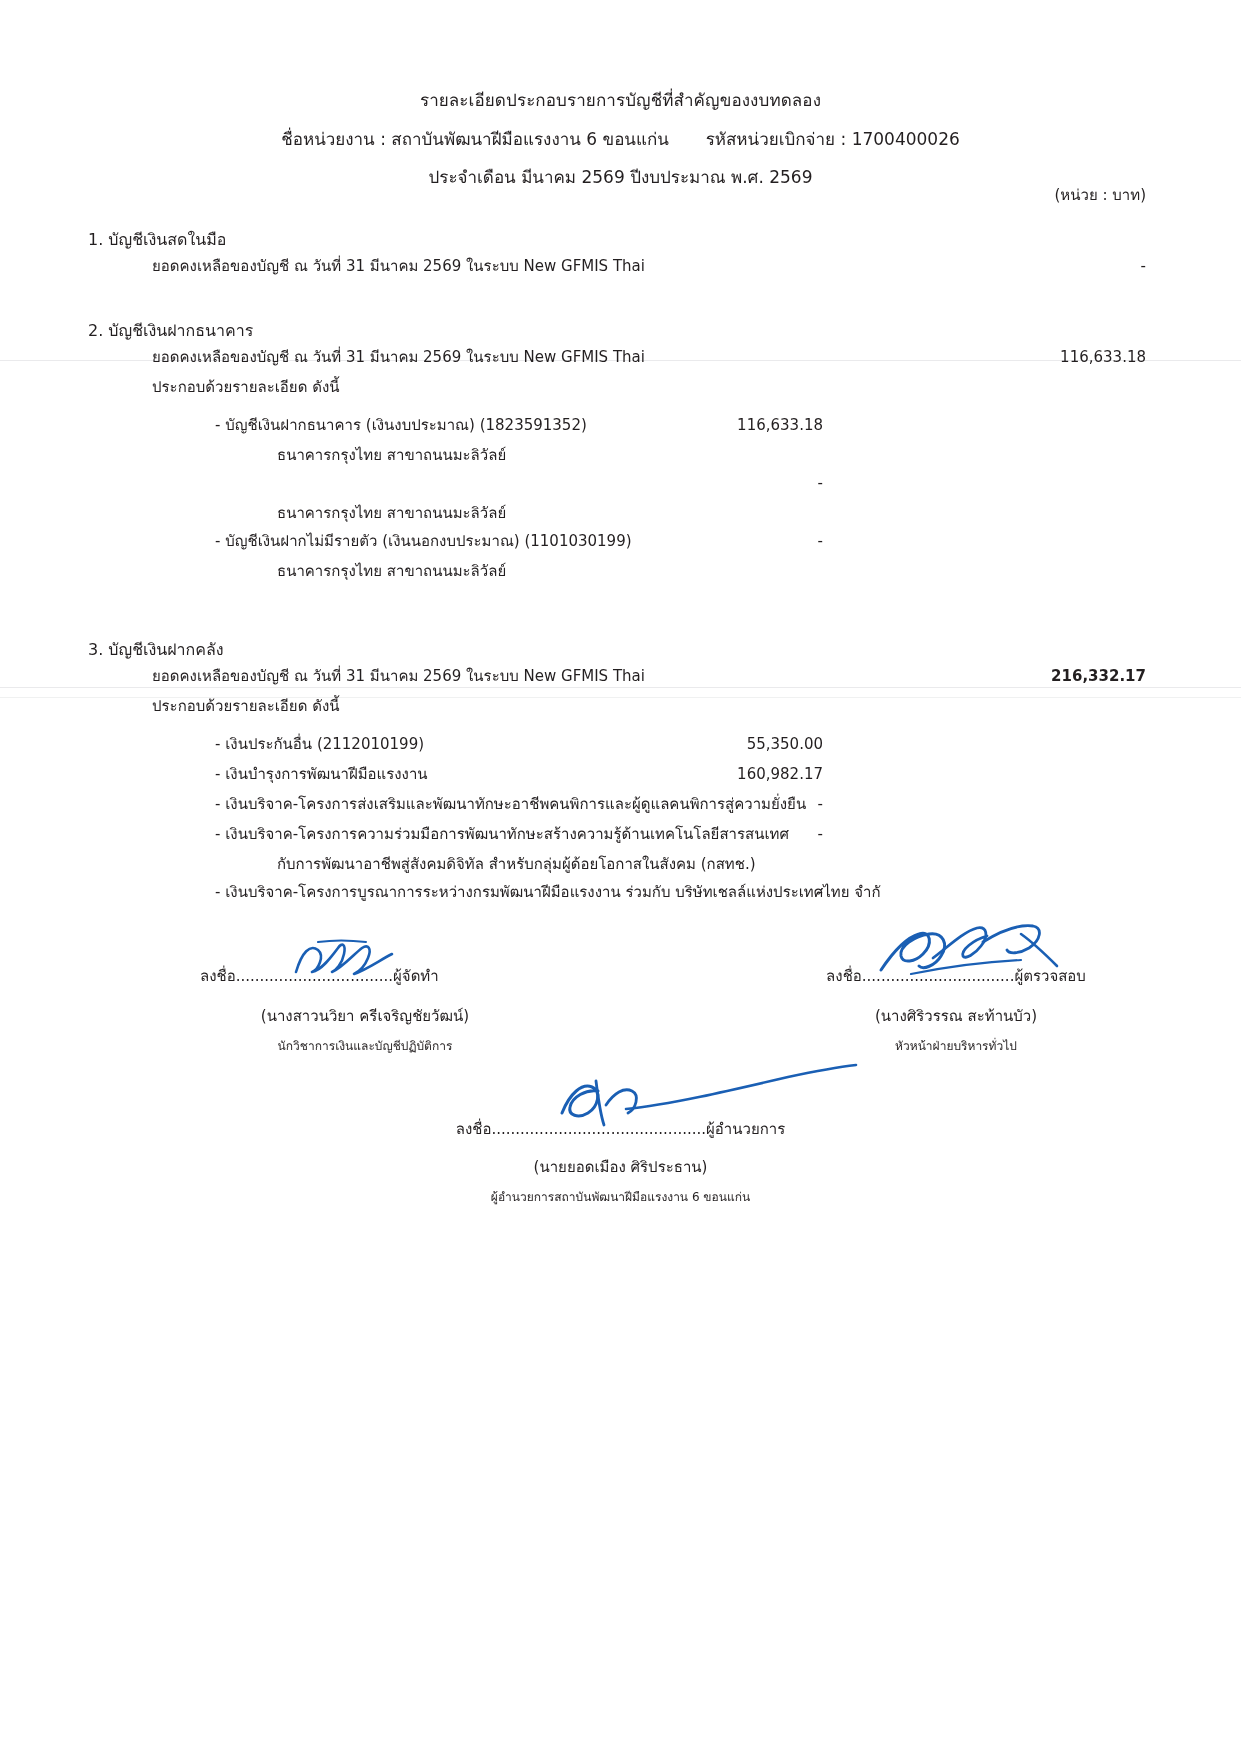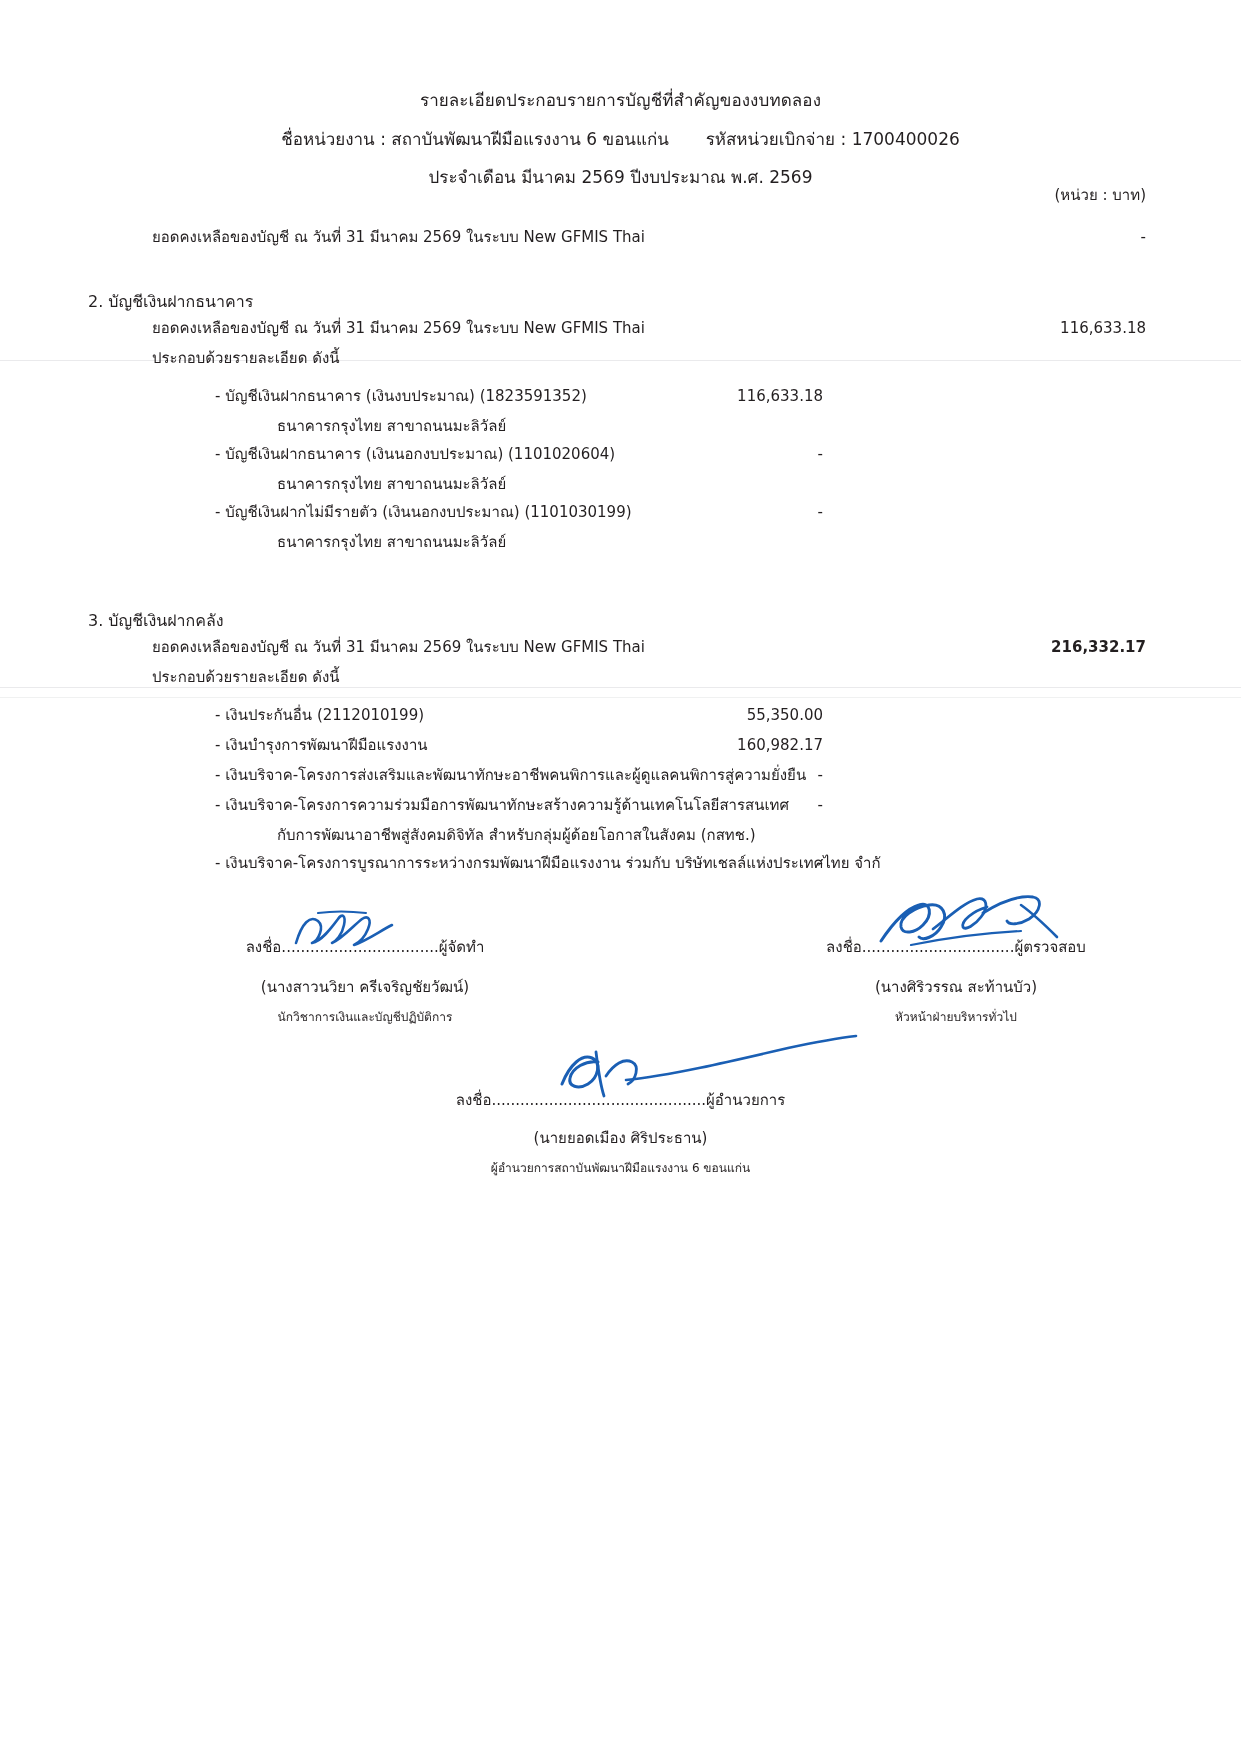--- a/index.html
+++ b/index.html
@@ -116,21 +116,21 @@
     justify-content: space-between;
     padding: 0 120px 0 200px;
   }
   .sig-block {
     position: relative;
     width: 330px;
     text-align: center;
   }
   .sig-line {
     white-space: nowrap;
-    text-align: center;
+    text-align: left;
     font-size: 15px;
   }
   .sig-block.right .sig-line { text-align: center; }
   .sig-name {
     margin-top: 16px;
     font-size: 15px;
   }
   .sig-role {
     margin-top: 8px;
     font-size: 12px;
@@ -172,20 +172,24 @@
       <span>1700400026</span>
     </div>
     <div class="period-line">ประจำเดือน มีนาคม 2569  ปีงบประมาณ พ.ศ. 2569</div>
   </div>
 
   <div class="unit-label">(หน่วย : บาท)</div>
 
   <div class="body">
 
     <div class="section">
+      <div class="section-title">
+        <span>1.</span>
+        <span>บัญชีเงินสดในมือ</span>
+      </div>
       <div class="row indent-1">
         <span class="text">ยอดคงเหลือของบัญชี ณ วันที่ 31 มีนาคม 2569  ในระบบ New GFMIS Thai</span>
         <span class="amount col-b dash">-</span>
       </div>
     </div>
 
     <div class="spacer-sm"></div>
 
     <div class="section">
       <div class="section-title">
@@ -204,21 +208,20 @@
 
       <div class="row indent-2">
         <span class="text">- บัญชีเงินฝากธนาคาร  (เงินงบประมาณ) (1823591352)</span>
         <span class="amount col-a">116,633.18</span>
       </div>
       <div class="row indent-3 tight">
         <span class="text">ธนาคารกรุงไทย สาขาถนนมะลิวัลย์</span>
       </div>
 
       <div class="row indent-2">
-        <span class="text">- บัญชีเงินฝากธนาคาร  (เงินนอกงบประมาณ) (1101020604)</span>
         <span class="amount col-a dash">-</span>
       </div>
       <div class="row indent-3 tight">
         <span class="text">ธนาคารกรุงไทย สาขาถนนมะลิวัลย์</span>
       </div>
 
       <div class="row indent-2">
         <span class="text">- บัญชีเงินฝากไม่มีรายตัว (เงินนอกงบประมาณ)  (1101030199)</span>
         <span class="amount col-a dash">-</span>
       </div>

